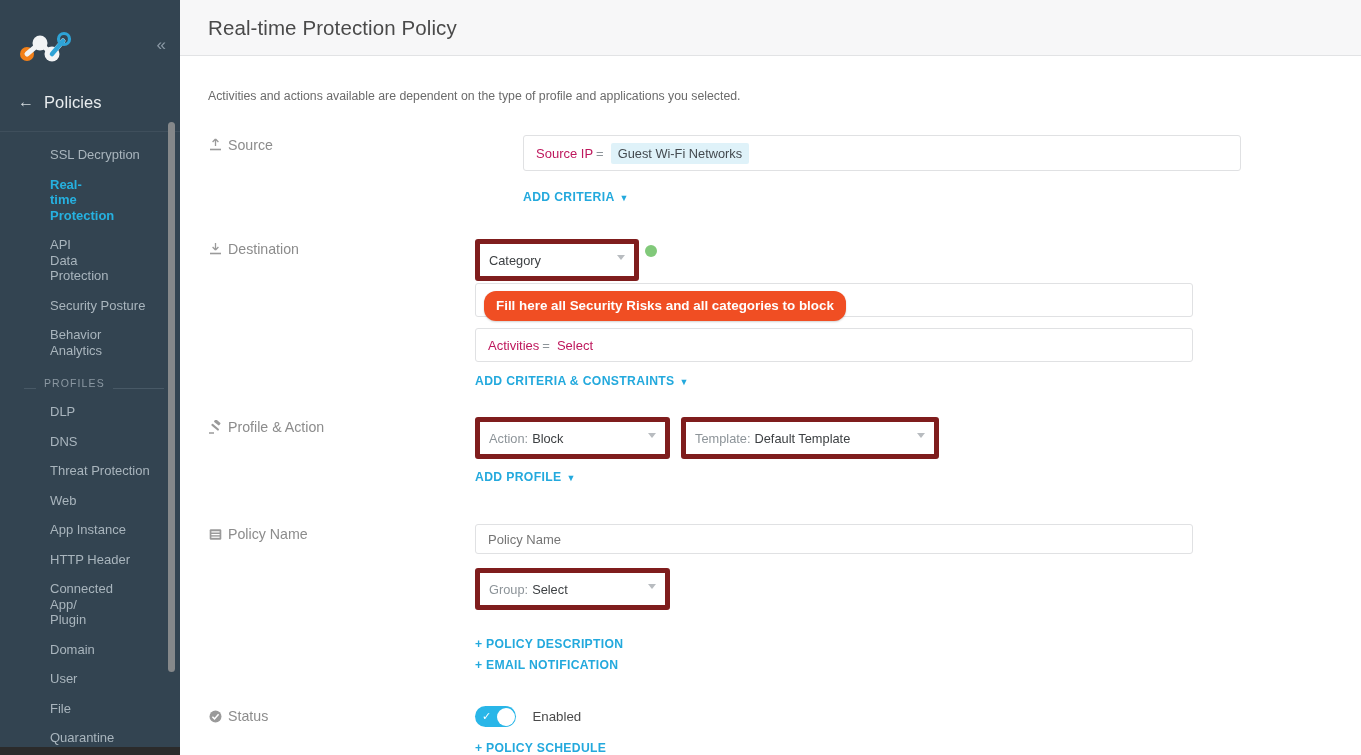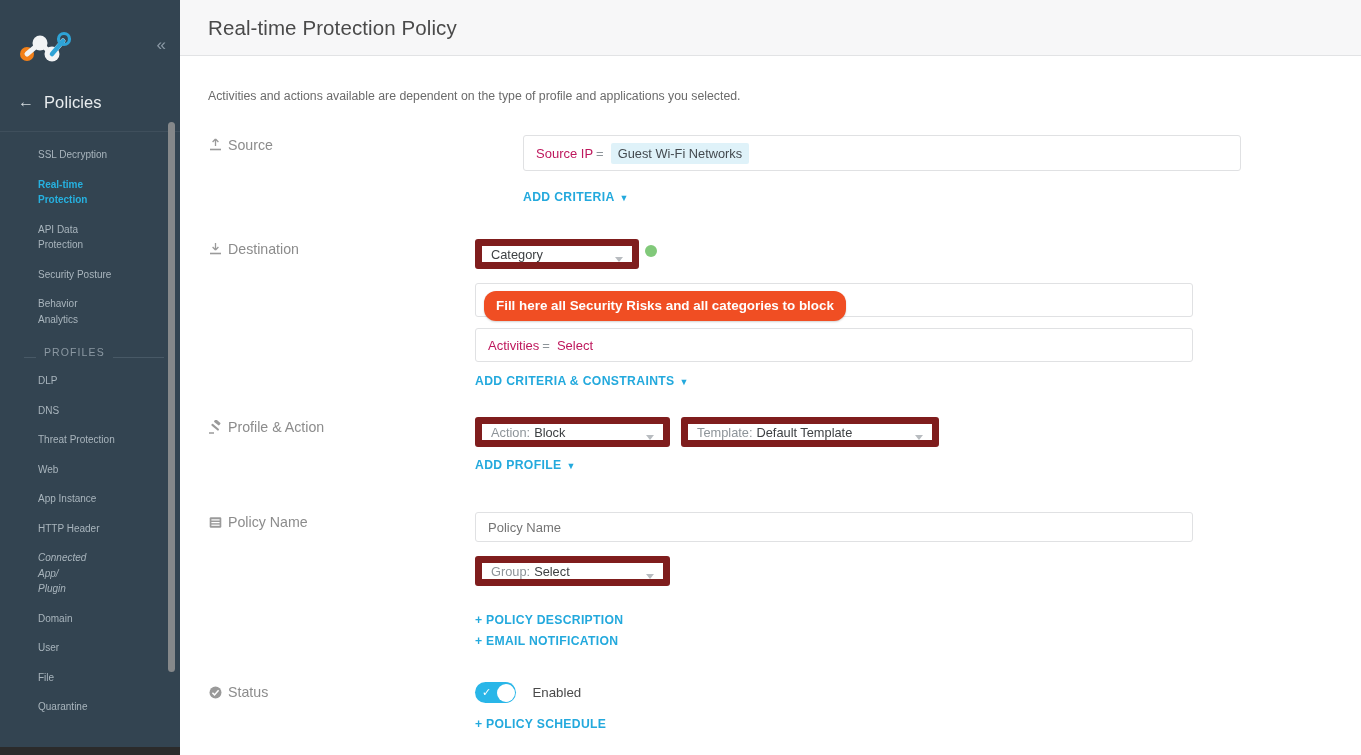--- a/index.html
+++ b/index.html
@@ -44,24 +44,25 @@
   }
   .sidebar-title {
     color: #e9edef; font-size: 16.5px; font-weight: 400;
     letter-spacing: .1px;
   }
   .sidebar-divider {
     height: 1px; background: #3f4f5c; margin: 11px 0 0 0;
   }
   .nav-list { padding-top: 8px; }
   .nav-item {
-    color: #a9b5bd; font-size: 10px;
+    color: #a9b5bd; font-size: 13px;
     padding: 7px 14px 7px 38px;
     line-height: 15.5px;
     cursor: pointer;
+    margin-left: 12px;
   }
   .nav-item.active { color: #26b1e0; font-weight: bold; }
   .nav-section {
     display: flex; align-items: flex-end;
     padding: 12px 16px 8px 24px;
   }
   .nav-section .sline {
     height: 1px; background: #485966; flex: 0 0 12px;
   }
   .nav-section .slabel {
@@ -160,24 +161,24 @@
     margin-left: 5px; font-size: 9px; line-height: 1;
     transform: translateY(1px);
   }
   .linkplus {
     color: #23a9dd; font-size: 12.2px; font-weight: bold;
     letter-spacing: .3px; cursor: pointer; display: block;
   }
 
   .selectbox {
     height: 30px; width: 164px;
-    border: 7px solid #7f1d1d; border-radius: 3px;
+    border: 5px solid #7f1d1d; border-radius: 3px;
     background: #fff;
     display: flex; align-items: center;
-    padding: 8px 9px; font-size: 12.8px; color: #55595c;
+    padding: 16px 9px; font-size: 12.8px; color: #55595c;
     position: relative; cursor: pointer;
   }
   .selectbox .sc-label { color: #8d9499; margin-right: 4px; }
   .selectbox .sc-val { color: #3d4043; }
   .selectbox .arrow {
     position: absolute; right: 9px; top: 11px;
     width: 0; height: 0;
     border-left: 4px solid transparent;
     border-right: 4px solid transparent;
     border-top: 5px solid #b8bcc0;
@@ -256,21 +257,21 @@
       <span class="slabel">PROFILES</span>
       <span class="sline-long"></span>
     </div>
 
     <div class="nav-item">DLP</div>
     <div class="nav-item">DNS</div>
     <div class="nav-item">Threat Protection</div>
     <div class="nav-item">Web</div>
     <div class="nav-item">App Instance</div>
     <div class="nav-item">HTTP Header</div>
-    <div class="nav-item" style="width:110px;font-style:italic;">Connected App/<br>Plugin</div>
+    <div class="nav-item" style="width:110px;">Connected App/<br>Plugin</div>
     <div class="nav-item">Domain</div>
     <div class="nav-item">User</div>
     <div class="nav-item">File</div>
     <div class="nav-item">Quarantine</div>
   </div>
 
   <div class="sb-track"></div>
   <div class="sb-thumb"></div>
   <div class="sidebar-bottomfade"></div>
 </div>

